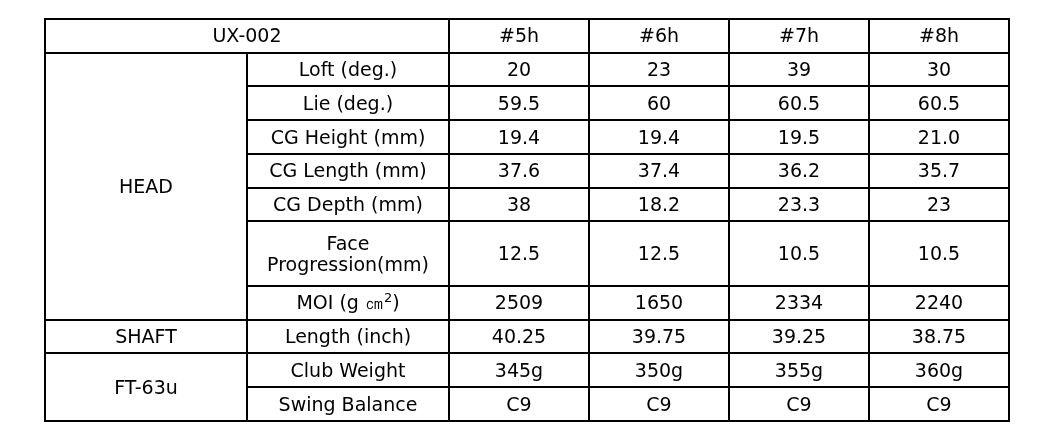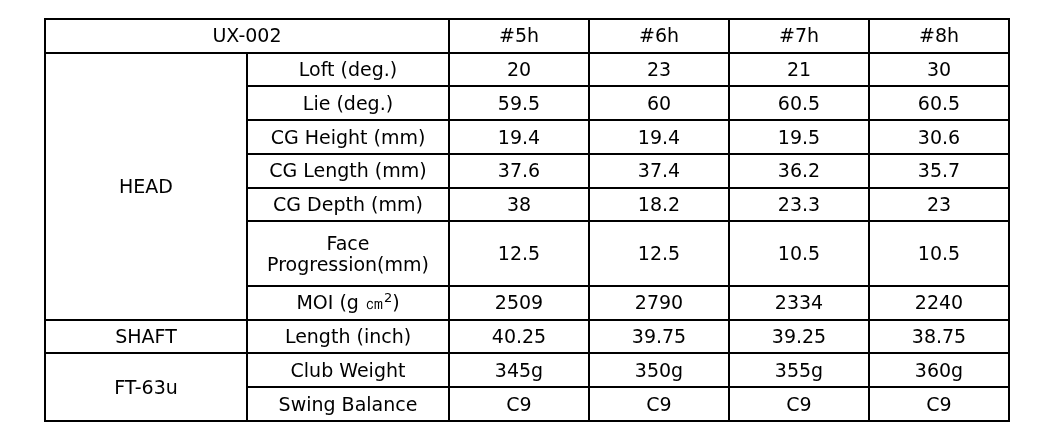--- a/index.html
+++ b/index.html
@@ -74,38 +74,38 @@
         <td class="club-head val">#6h</td>
         <td class="club-head val">#7h</td>
         <td class="club-head val">#8h</td>
       </tr>
 
       <tr>
         <td class="cat" rowspan="7">HEAD</td>
         <td class="param">Loft (deg.)</td>
         <td class="val">20</td>
         <td class="val">23</td>
-        <td class="val">21</td>
+        <td class="val">39</td>
         <td class="val">30</td>
       </tr>
 
       <tr>
         <td class="param">Lie (deg.)</td>
         <td class="val">59.5</td>
         <td class="val">60</td>
         <td class="val">60.5</td>
         <td class="val">60.5</td>
       </tr>
 
       <tr>
         <td class="param">CG Height (mm)</td>
         <td class="val">19.4</td>
         <td class="val">19.4</td>
         <td class="val">19.5</td>
-        <td class="val">30.6</td>
+        <td class="val">21.0</td>
       </tr>
 
       <tr>
         <td class="param">CG Length (mm)</td>
         <td class="val">37.6</td>
         <td class="val">37.4</td>
         <td class="val">36.2</td>
         <td class="val">35.7</td>
       </tr>
 
@@ -121,21 +121,21 @@
         <td class="param">Face Progression(mm)</td>
         <td class="val">12.5</td>
         <td class="val">12.5</td>
         <td class="val">10.5</td>
         <td class="val">10.5</td>
       </tr>
 
       <tr>
         <td class="param"><span>MOI (g ㎝</span><span class="sup">2</span><span>)</span></td>
         <td class="val">2509</td>
-        <td class="val">2790</td>
+        <td class="val">1650</td>
         <td class="val">2334</td>
         <td class="val">2240</td>
       </tr>
 
       <tr>
         <td class="cat">SHAFT</td>
         <td class="param">Length (inch)</td>
         <td class="val">40.25</td>
         <td class="val">39.75</td>
         <td class="val">39.25</td>

